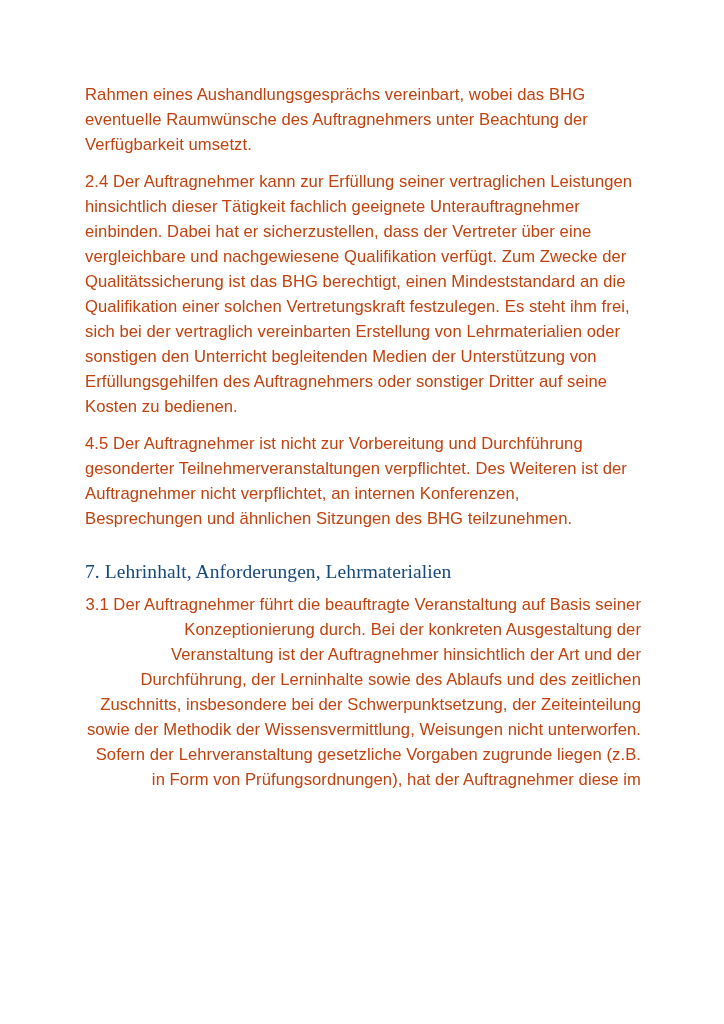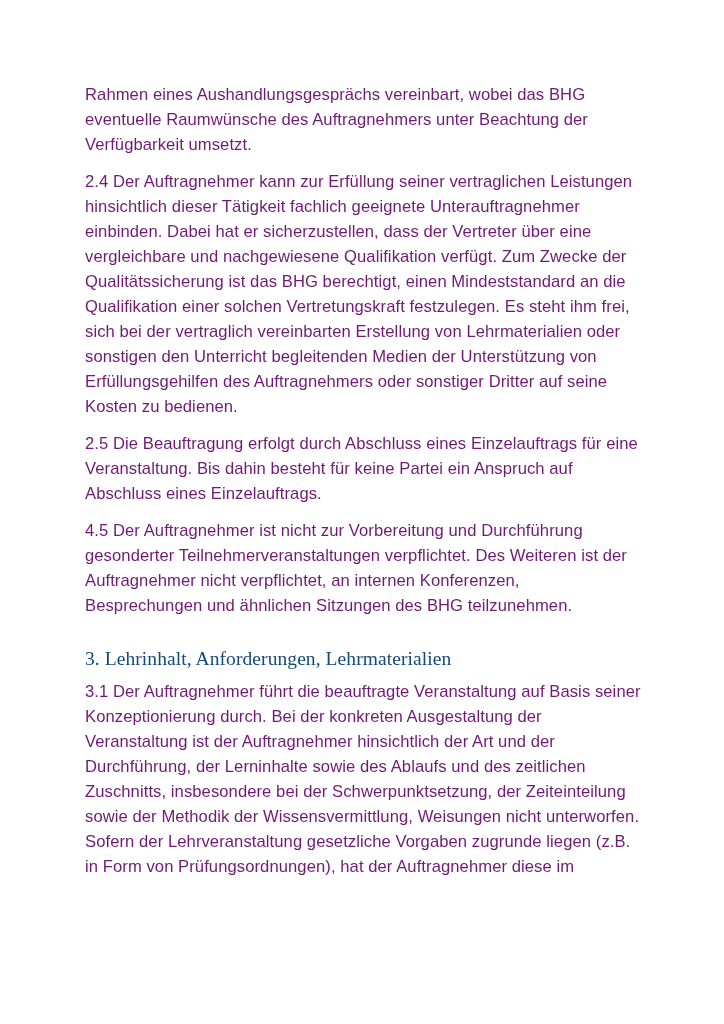--- a/index.html
+++ b/index.html
@@ -26,55 +26,55 @@
 
   .content-column {
     position: absolute;
     left: 85px;
     top: 82px;
     width: 556px;
   }
 
   p.body-paragraph {
     margin: 0 0 12px 0;
-    color: #701a75;
+    color: #c2410c;
     font-family: "Liberation Sans", sans-serif;
     font-size: 16.6px;
     line-height: 25px;
     letter-spacing: 0.005em;
     text-align: left;
     word-spacing: -0.002em;
   }
 
   h2.section-heading {
     margin: 28px 0 7px 0;
     color: #15497c;
     font-family: "Liberation Serif", serif;
     font-size: 19.5px;
     line-height: 26px;
     font-weight: 400;
     letter-spacing: 0.004em;
   }
 
   p.body-paragraph:last-child {
     margin-bottom: 0;
+    text-align: right;
   }
 </style>
 </head>
 <body>
 
 <div class="page">
   <div class="content-column">
 
     <p class="body-paragraph">Rahmen eines Aushandlungsgesprächs vereinbart, wobei das BHG eventuelle Raumwünsche des Auftragnehmers unter Beachtung der Verfügbarkeit umsetzt.</p>
 
     <p class="body-paragraph">2.4 Der Auftragnehmer kann zur Erfüllung seiner vertraglichen Leistungen hinsichtlich dieser Tätigkeit fachlich geeignete Unterauftragnehmer einbinden. Dabei hat er sicherzustellen, dass der Vertreter über eine vergleichbare und nachgewiesene Qualifikation verfügt. Zum Zwecke der Qualitätssicherung ist das BHG berechtigt, einen Mindeststandard an die Qualifikation einer solchen Vertretungskraft festzulegen. Es steht ihm frei, sich bei der vertraglich vereinbarten Erstellung von Lehrmaterialien oder sonstigen den Unterricht begleitenden Medien der Unterstützung von Erfüllungsgehilfen des Auftragnehmers oder sonstiger Dritter auf seine Kosten zu bedienen.</p>
 
-    <p class="body-paragraph">2.5 Die Beauftragung erfolgt durch Abschluss eines Einzelauftrags für eine Veranstaltung. Bis dahin besteht für keine Partei ein Anspruch auf Abschluss eines Einzelauftrags.</p>
 
     <p class="body-paragraph">4.5 Der Auftragnehmer ist nicht zur Vorbereitung und Durchführung gesonderter Teilnehmerveranstaltungen verpflichtet. Des Weiteren ist der Auftragnehmer nicht verpflichtet, an internen Konferenzen, Besprechungen und ähnlichen Sitzungen des BHG teilzunehmen.</p>
 
-    <h2 class="section-heading">3. Lehrinhalt, Anforderungen, Lehrmaterialien</h2>
+    <h2 class="section-heading">7. Lehrinhalt, Anforderungen, Lehrmaterialien</h2>
 
     <p class="body-paragraph">3.1 Der Auftragnehmer führt die beauftragte Veranstaltung auf Basis seiner Konzeptionierung durch. Bei der konkreten Ausgestaltung der Veranstaltung ist der Auftragnehmer hinsichtlich der Art und der Durchführung, der Lerninhalte sowie des Ablaufs und des zeitlichen Zuschnitts, insbesondere bei der Schwerpunktsetzung, der Zeiteinteilung sowie der Methodik der Wissensvermittlung, Weisungen nicht unterworfen. Sofern der Lehrveranstaltung gesetzliche Vorgaben zugrunde liegen (z.B. in Form von Prüfungsordnungen), hat der Auftragnehmer diese im</p>
 
   </div>
 </div>
 
 </body></html>

